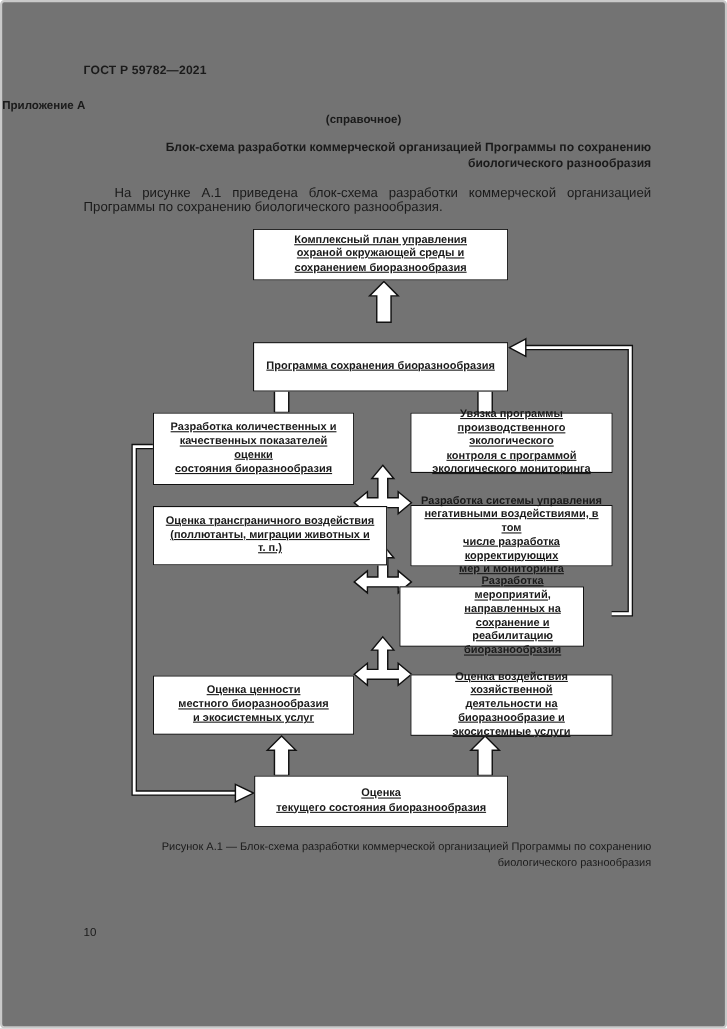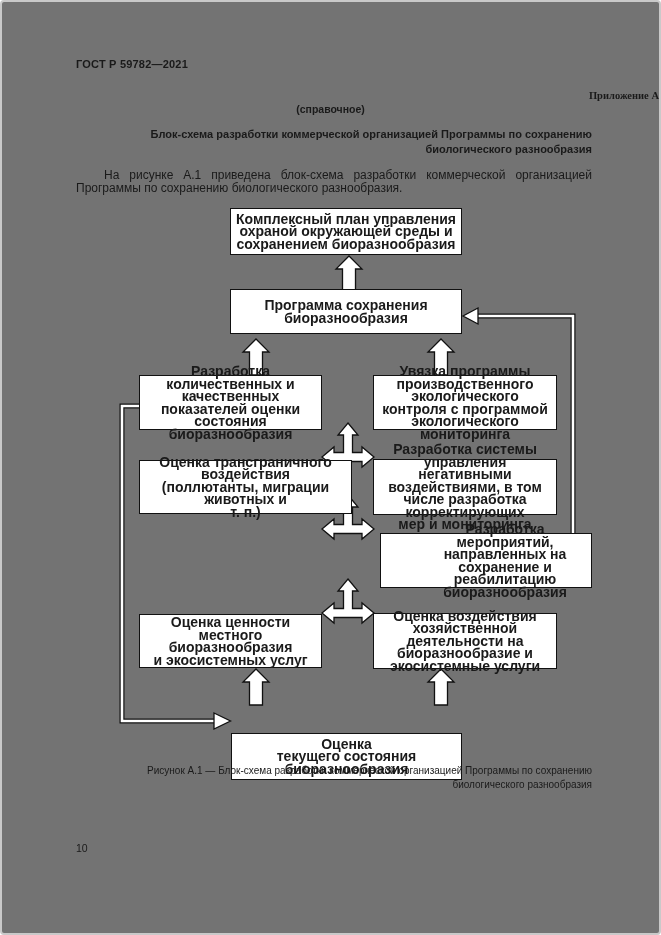--- a/index.html
+++ b/index.html
@@ -12,21 +12,21 @@
     border: 2px solid #c9c9c9;
     border-radius: 4px;
     overflow: hidden;
   }
   .doc-header {
     position: absolute; left: 74px; top: 56px;
     font-size: 11px; font-weight: bold; letter-spacing: 0.2px;
   }
   .appendix-label {
     position: absolute; left: 0; top: 88px; width: 100%;
-    text-align: right; font-size: 10.5px; font-weight: bold; font-family: Liberation Serif, serif;
+    text-align: left; font-size: 10.5px; font-weight: bold;
   }
   .appendix-sub {
     position: absolute; left: 0; top: 101px; width: 100%;
     text-align: center; font-size: 10.5px; font-weight: bold;
   }
   .doc-title {
     position: absolute; left: 70px; top: 125px; width: 520px;
     text-align: right; font-size: 11px; font-weight: bold;
     line-height: 15px; white-space: pre-line;
   }
@@ -39,23 +39,24 @@
     position: absolute; left: 108px; top: 203px;
     width: 484px; height: 560px;
   }
   .flowchart svg { position: absolute; left: 0; top: 0; }
   .fbox {
     position: absolute;
     border: 1.5px solid #111111;
     background: #ffffff;
     display: flex; align-items: center; justify-content: center;
     text-align: center;
-    font-size: 14px; font-weight: bold; line-height: 12.5px;
+    font-size: 10px; font-weight: bold; line-height: 12.5px;
     white-space: pre-line;
     padding: 2px 5px;
+    text-decoration: underline;
   }
   .caption {
     position: absolute; left: 70px; top: 762px; width: 520px;
     text-align: right; font-size: 10px; line-height: 14px;
     white-space: pre-line;
   }
   .page-number {
     position: absolute; left: 74px; top: 840px;
     font-size: 10.5px;
   }
@@ -94,50 +95,50 @@
       <polygon points="331,464 344,477 337.5,477 337.5,500 324.5,500 324.5,477 318,477" fill="#ffffff" stroke="#111111" stroke-width="1.3"></polygon>
 
       <polygon points="238,218 248,230 242.5,230 242.5,247.5 252,247.5 252,242 264,252 252,262 252,256.5 224,256.5 224,262 212,252 224,242 224,247.5 233.5,247.5 233.5,230 228,230" fill="#ffffff" stroke="#111111" stroke-width="1.3"></polygon>
       <polygon points="238,290 248,302 242.5,302 242.5,319.5 252,319.5 252,314 264,324 252,334 252,328.5 224,328.5 224,334 212,324 224,314 224,319.5 233.5,319.5 233.5,302 228,302" fill="#ffffff" stroke="#111111" stroke-width="1.3"></polygon>
       <polygon points="238,374 248,386 242.5,386 242.5,403.5 252,403.5 252,398 264,408 252,418 252,412.5 224,412.5 224,418 212,408 224,398 224,403.5 233.5,403.5 233.5,386 228,386" fill="#ffffff" stroke="#111111" stroke-width="1.3"></polygon>
     </svg>
 
     <div class="fbox" style="left:120px; top:3px;  width:232px; height:47px;">Комплексный план управления
 охраной окружающей среды и
 сохранением биоразнообразия</div>
-    <div class="fbox" style="left:120px; top:84px; width:232px; height:45px;">Программа сохранения биоразнообразия</div>
+    <div class="fbox" style="left:120px; top:106px; width:232px; height:45px;">Программа сохранения биоразнообразия</div>
 
-    <div class="fbox" style="left:29px;  top:170px; width:183px; height:55px;">Разработка количественных и
+    <div class="fbox" style="left:29px;  top:170px; width:183px; height:66px;">Разработка количественных и
 качественных показателей оценки
 состояния биоразнообразия</div>
     <div class="fbox" style="left:263px; top:170px; width:184px; height:55px;">Увязка программы
 производственного экологического
 контроля с программой
 экологического мониторинга</div>
 
     <div class="fbox" style="left:29px;  top:255px; width:213px; height:54px;">Оценка трансграничного воздействия
 (поллютанты, миграции животных и
 т. п.)</div>
     <div class="fbox" style="left:263px; top:254px; width:184px; height:56px;">Разработка системы управления
 негативными воздействиями, в том
 числе разработка корректирующих
 мер и мониторинга</div>
 
-    <div class="fbox" style="left:270px; top:328px; width:212px; height:55px;padding-left:43px;">Разработка мероприятий,
+    <div class="fbox" style="left:253px; top:328px; width:168px; height:55px;padding-left:43px;">Разработка мероприятий,
 направленных на сохранение и
 реабилитацию биоразнообразия</div>
 
     <div class="fbox" style="left:29px;  top:409px; width:183px; height:54px;">Оценка ценности
 местного биоразнообразия
 и экосистемных услуг</div>
     <div class="fbox" style="left:263px; top:408px; width:184px; height:56px;">Оценка воздействия хозяйственной
 деятельности на биоразнообразие и
 экосистемные услуги</div>
 
-    <div class="fbox" style="left:121px; top:500px; width:231px; height:47px;margin-top:28px;">Оценка
+    <div class="fbox" style="left:121px; top:500px; width:231px; height:47px;">Оценка
 текущего состояния биоразнообразия</div>
   </div>
 
   <div class="caption">Рисунок А.1 — Блок-схема разработки коммерческой организацией Программы по сохранению
 биологического разнообразия</div>
 
   <div class="page-number">10</div>
 
 </div>
 

